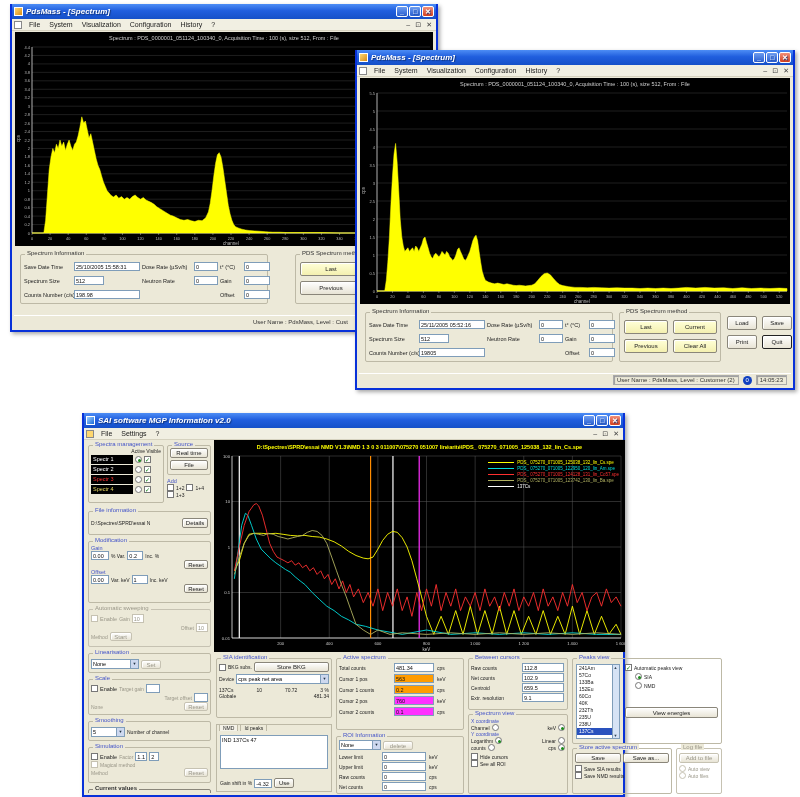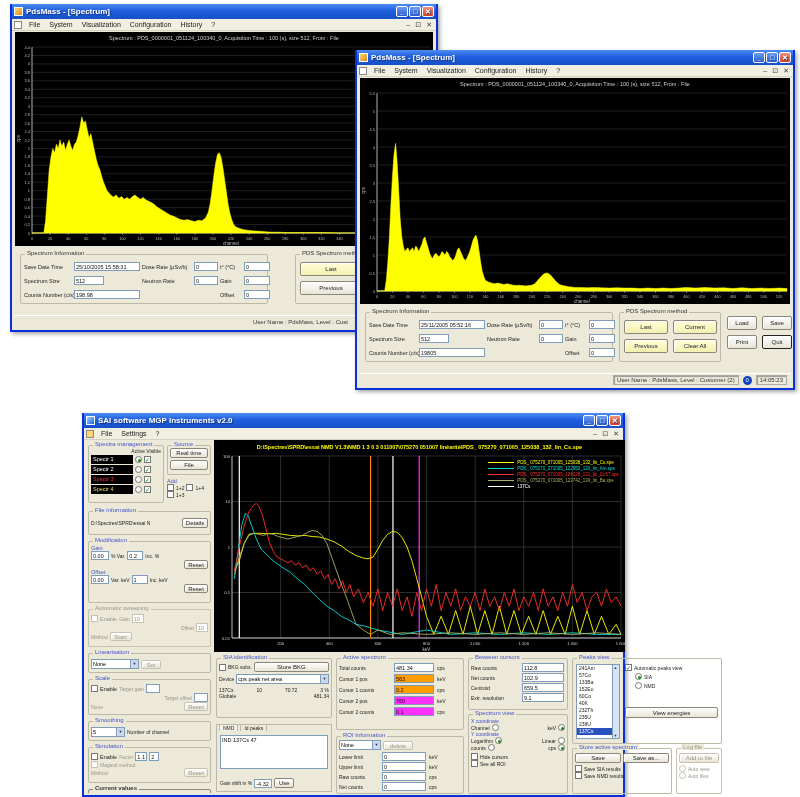--- a/index.html
+++ b/index.html
@@ -2,21 +2,21 @@
 <html><head>
 <meta charset="utf-8">
 <style>
   html,body{margin:0;padding:0;background:#fff;}
   *{box-sizing:border-box;font-family:"Liberation Sans",sans-serif;}
   .canvas{position:relative;width:800px;height:797px;background:#fff;overflow:hidden;}
   
   .xpwin{position:absolute;border:2px solid #0831d9;border-top:none;background:#ece9d8;box-shadow:2px 2px 4px rgba(0,0,0,.35);}
   .titlebar{height:15px;background:linear-gradient(180deg,#4d8df5 0%,#205ede 45%,#1550c8 100%);display:flex;align-items:center;padding:0 2px;color:#fff;font-size:8px;font-weight:bold;text-shadow:1px 1px 1px #12357c;}
   .titlebar .appicon{width:9px;height:9px;background:linear-gradient(135deg,#ffd76e,#d88b1a);border:1px solid #fff;margin-right:3px;flex:none;}
-  .titlebar .t{flex:1;white-space:nowrap;overflow:hidden;}
+  .titlebar .t{flex:1;white-space:nowrap;overflow:hidden;font-style:italic;}
   .winbtns{display:flex;gap:1px;}
   .wb{width:12px;height:11px;border:1px solid #fff;border-radius:2px;background:linear-gradient(180deg,#6d9cf0,#2a5fd0);color:#fff;font-size:7px;line-height:9px;text-align:center;}
   .wb.close{background:linear-gradient(180deg,#f0907a,#d6401e);}
   .menubar{height:12px;background:#f1efe2;border-bottom:1px solid #d6d2bf;display:flex;align-items:center;font-size:7px;color:#222;padding:0 2px;gap:1px;}
   .menubar .mi{padding:0 4px;}
   .menubar .docicon{width:8px;height:8px;background:#fff;border:1px solid #888;margin-right:2px;}
   .menubar .spacer{flex:1;}
   .mdi{font-size:7px;color:#444;padding:0 2px;}
   .blackplot{position:absolute;background:#000;}
   .plot-title{position:absolute;top:3px;left:0;right:0;text-align:center;color:#cfcfcf;font-size:5.5px;white-space:nowrap;}
@@ -380,21 +380,21 @@
       <span class="cell">User Name : PdsMass, Level : Customer (2)</span>
       <span class="badge">0</span>
       <span class="cell">14:05:23</span>
     </div>
   </div>
 
 
   <div class="xpwin" style="left:82px;top:413px;width:543px;height:384px;z-index:3;">
     <div class="titlebar">
       <div class="appicon" style="background:linear-gradient(135deg,#9fd0ff,#1a6ad8);"></div>
-      <div class="t">SAI software MGP Instruments v2.0</div>
+      <div class="t">SAI software MGP Information v2.0</div>
       <div class="winbtns">
         <div class="wb">_</div>
         <div class="wb">□</div>
         <div class="wb close">✕</div>
       </div>
     </div>
     <div class="menubar">
       <div class="docicon" style="background:#ffd76e;"></div>
       <span class="mi">File</span>
       <span class="mi">Settings</span>

